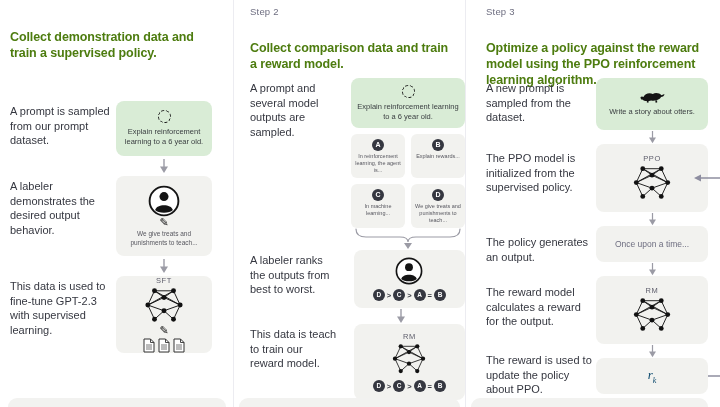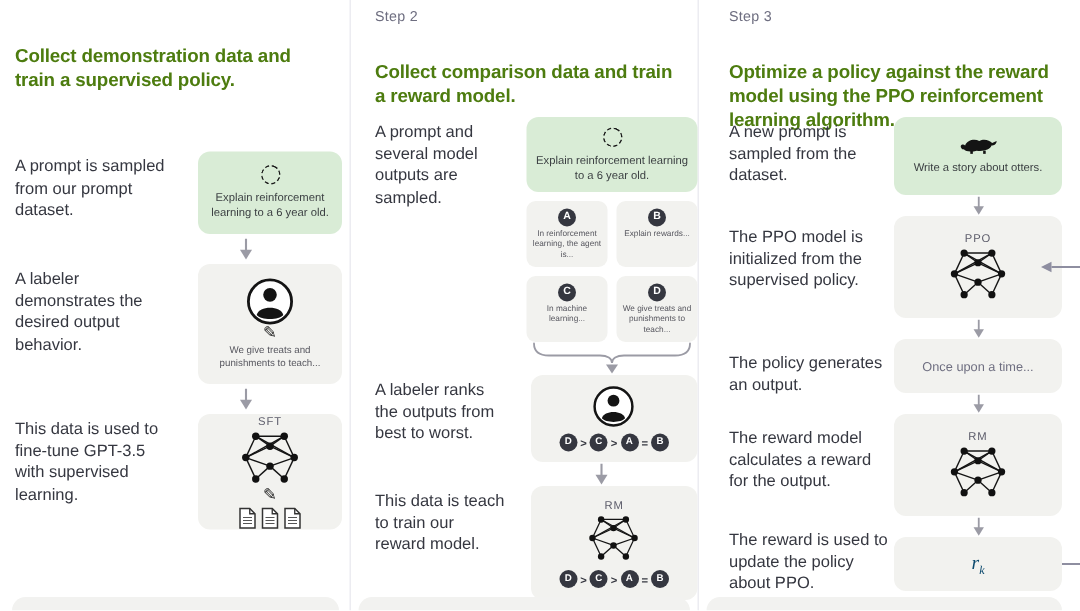--- a/index.html
+++ b/index.html
@@ -12,21 +12,21 @@
   .col-3 { width:254px; padding-left:20px; }
   .col-header { height:72px; }
   .step-label { font-size:9.5px; color:#6e6e80; letter-spacing:.2px; }
   .heading { margin-top:23px; font-size:12.5px; line-height:1.28; font-weight:bold; color:#4d7c0f; letter-spacing:-.1px; }
   .col-1 .heading { width:196px; }
   .col-2 .heading { width:205px; }
   .col-3 .heading { width:228px; }
 
   .row { display:flex; align-items:flex-start; }
   .txt { font-size:11px; line-height:1.32; color:#353740; padding-top:3px; }
-  .col-1 .txt { width:100px; margin-right:22px; }
+  .col-1 .txt { width:100px; margin-right:6px; }
   .col-2 .txt { width:90px;  margin-right:16px; }
   .col-3 .txt { width:106px; margin-right:4px; }
   .vis { position:relative; }
   .col-1 .vis { width:96px; }
   .col-2 .vis { width:114px; }
   .col-3 .vis { width:112px; }
 
   .box { border-radius:8px; display:flex; flex-direction:column; align-items:center;
          justify-content:center; text-align:center; }
   .green { background:#d9ecd6; }
@@ -116,21 +116,21 @@
         <div class="arrow-spacer"></div>
       <div class="arrow-cell">
         <svg width="10" height="15" viewBox="0 0 10 15">
             <line x1="5" y1="0" x2="5" y2="8" stroke="#9b9ba5" stroke-width="1.4"></line>
             <polygon points="1,7.5 9,7.5 5,14" fill="#9b9ba5"></polygon>
           </svg>
       </div>
     </div>
 
     <div class="row">
-      <div class="txt">This data is used to fine-tune GPT-3.5 with supervised learning.</div>
+      <div class="txt">This data is used to fine-tune GPT-2.3 with supervised learning.</div>
       <div class="vis">
         <div class="box gray" style="height:77px;">
           <div class="model-label">SFT</div>
           <svg width="46" height="38" viewBox="0 0 46 40">
             <g stroke="#141414" stroke-width="1">
               <line x1="13" y1="4" x2="33" y2="4"></line>
                 <line x1="13" y1="4" x2="23" y2="11"></line>
                 <line x1="33" y1="4" x2="23" y2="11"></line>
               <line x1="13" y1="4" x2="6" y2="19"></line>
                 <line x1="33" y1="4" x2="40" y2="19"></line>

